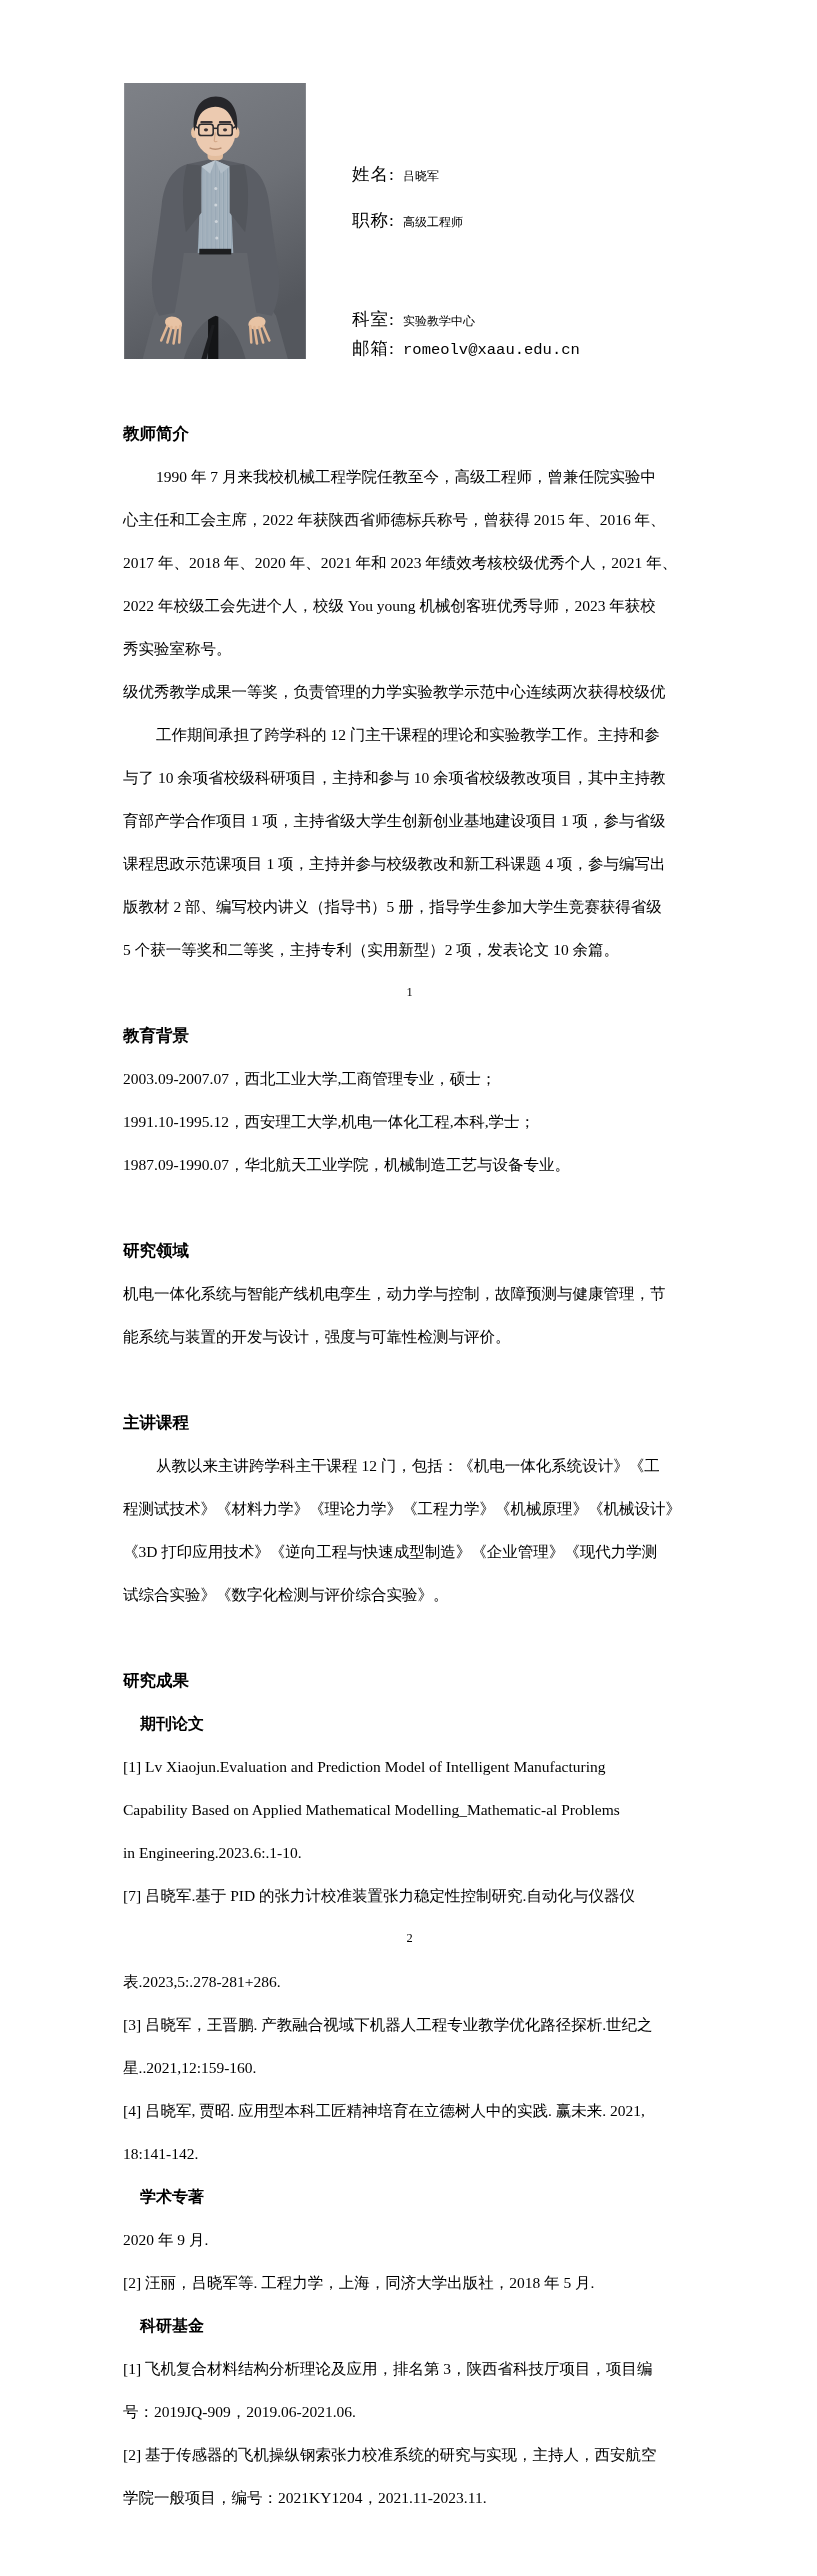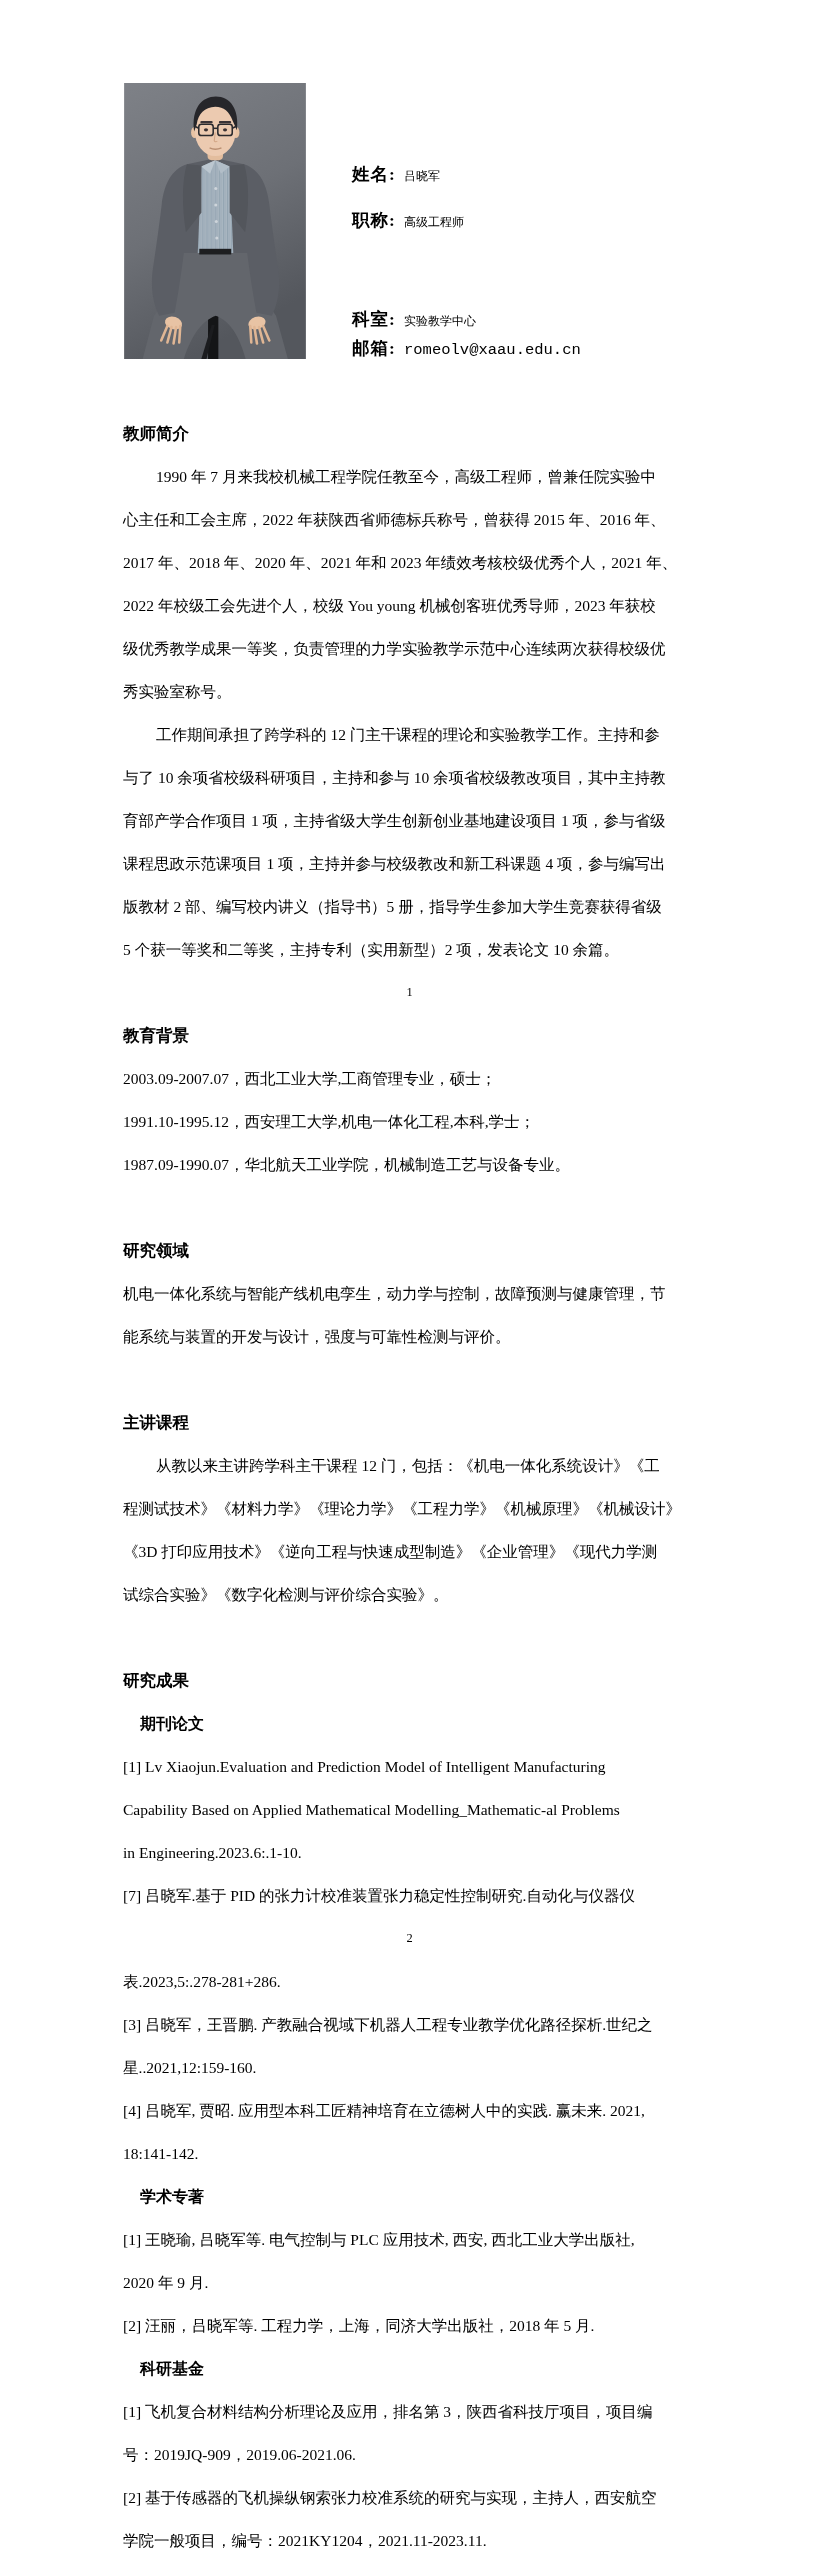--- a/index.html
+++ b/index.html
@@ -16,21 +16,21 @@
   .photo-frame {
     position: absolute; left: 124px; top: 83px;
     width: 182px; height: 276px; overflow: hidden;
   }
   .photo-frame svg { display: block; }
   .field-row { position: absolute; left: 352px; height: 36px; line-height: 36px; white-space: nowrap; }
   .field-row.r0 { top: 156px; }
   .field-row.r1 { top: 202px; }
   .field-row.r2 { top: 273px; margin-top: 28px; }
   .field-row.r3 { top: 330px; }
-  .f-label { font-weight: bold; font-size: 17.5px; letter-spacing: 1px; }
+  .f-label { font-weight: normal; font-size: 17.5px; letter-spacing: 1px; }
   .f-value { font-size: 12px; margin-left: 8.2px; }
   .f-value.mono { font-family: "Liberation Mono", "DejaVu Sans Mono", monospace; font-size: 15.5px; }
   
   .flow { position: absolute; left: 123px; top: 412px; width: 573px; }
   .ln {
     font-size: 15.5px;
     height: 43px; line-height: 43px;
     white-space: nowrap;
   }
   .ln.head { font-weight: bold; font-size: 16.5px; }
@@ -124,22 +124,22 @@
     <span class="f-label">邮箱:</span><span class="f-value mono">romeolv@xaau.edu.cn</span>
   </div>
 </div>
 
 <div class="flow" id="doc-flow">
     <div class="ln head">教师简介</div>
     <div class="ln indent">1990 年 7 月来我校机械工程学院任教至今，高级工程师，曾兼任院实验中</div>
     <div class="ln">心主任和工会主席，2022 年获陕西省师德标兵称号，曾获得 2015 年、2016 年、</div>
     <div class="ln">2017 年、2018 年、2020 年、2021 年和 2023 年绩效考核校级优秀个人，2021 年、</div>
     <div class="ln">2022 年校级工会先进个人，校级 You young 机械创客班优秀导师，2023 年获校</div>
+    <div class="ln">秀实验室称号。</div>
     <div class="ln">级优秀教学成果一等奖，负责管理的力学实验教学示范中心连续两次获得校级优</div>
-    <div class="ln">秀实验室称号。</div>
     <div class="ln indent">工作期间承担了跨学科的 12 门主干课程的理论和实验教学工作。主持和参</div>
     <div class="ln">与了 10 余项省校级科研项目，主持和参与 10 余项省校级教改项目，其中主持教</div>
     <div class="ln">育部产学合作项目 1 项，主持省级大学生创新创业基地建设项目 1 项，参与省级</div>
     <div class="ln">课程思政示范课项目 1 项，主持并参与校级教改和新工科课题 4 项，参与编写出</div>
     <div class="ln">版教材 2 部、编写校内讲义（指导书）5 册，指导学生参加大学生竞赛获得省级</div>
     <div class="ln">5 个获一等奖和二等奖，主持专利（实用新型）2 项，发表论文 10 余篇。</div>
     <div class="ln pageno">1</div>
     <div class="ln head">教育背景</div>
     <div class="ln">2003.09-2007.07，西北工业大学,工商管理专业，硕士；</div>
     <div class="ln">1991.10-1995.12，西安理工大学,机电一体化工程,本科,学士；</div>
@@ -161,21 +161,20 @@
     <div class="ln">Capability Based on Applied Mathematical Modelling_Mathematic-al Problems</div>
     <div class="ln">in Engineering.2023.6:.1-10.</div>
     <div class="ln">[7] 吕晓军.基于 PID 的张力计校准装置张力稳定性控制研究.自动化与仪器仪</div>
     <div class="ln pageno">2</div>
     <div class="ln">表.2023,5:.278-281+286.</div>
     <div class="ln">[3] 吕晓军，王晋鹏. 产教融合视域下机器人工程专业教学优化路径探析.世纪之</div>
     <div class="ln">星..2021,12:159-160.</div>
     <div class="ln">[4] 吕晓军, 贾昭. 应用型本科工匠精神培育在立德树人中的实践. 赢未来. 2021,</div>
     <div class="ln">18:141-142.</div>
     <div class="ln sub">学术专著</div>
-    <div class="ln">[1] 王晓瑜, 吕晓军等. 电气控制与 PLC 应用技术, 西安, 西北工业大学出版社,</div>
     <div class="ln">2020 年 9 月.</div>
     <div class="ln">[2] 汪丽，吕晓军等. 工程力学，上海，同济大学出版社，2018 年 5 月.</div>
     <div class="ln sub">科研基金</div>
     <div class="ln">[1] 飞机复合材料结构分析理论及应用，排名第 3，陕西省科技厅项目，项目编</div>
     <div class="ln">号：2019JQ-909，2019.06-2021.06.</div>
     <div class="ln">[2] 基于传感器的飞机操纵钢索张力校准系统的研究与实现，主持人，西安航空</div>
     <div class="ln">学院一般项目，编号：2021KY1204，2021.11-2023.11.</div>
   </div>
 
 

